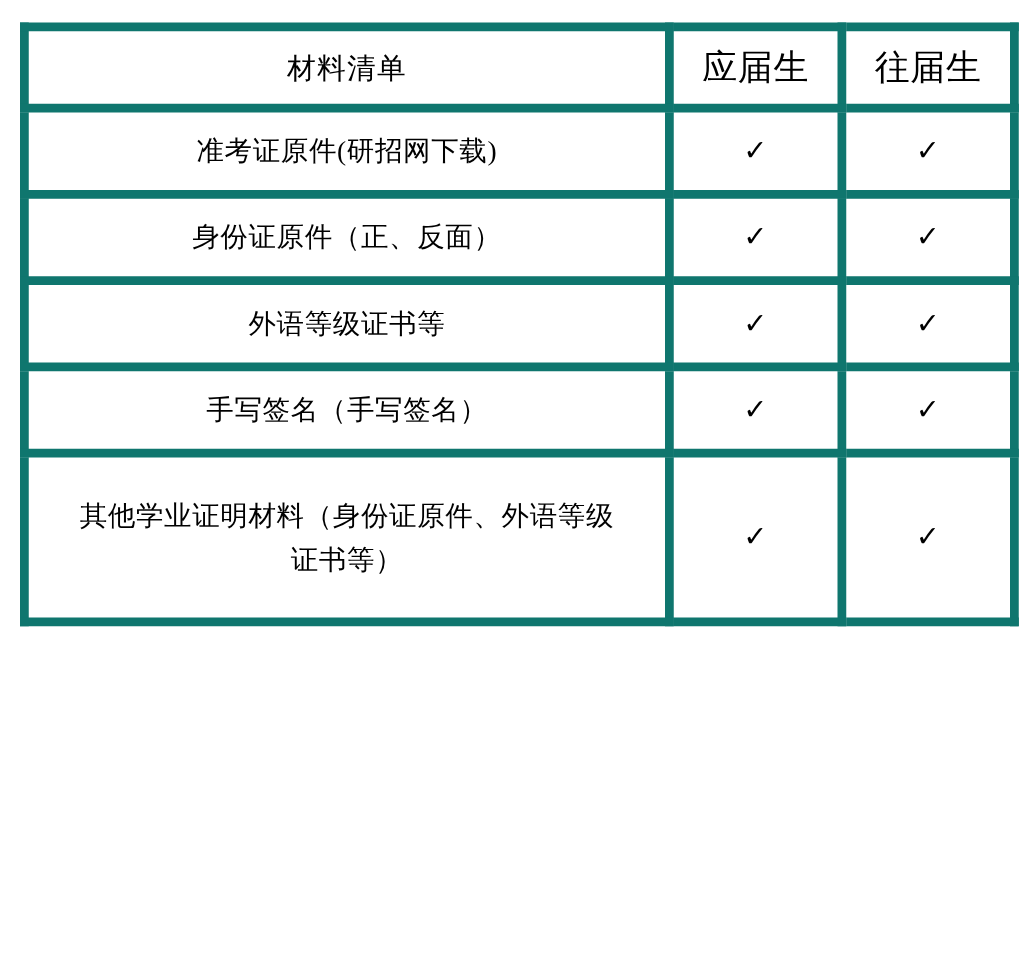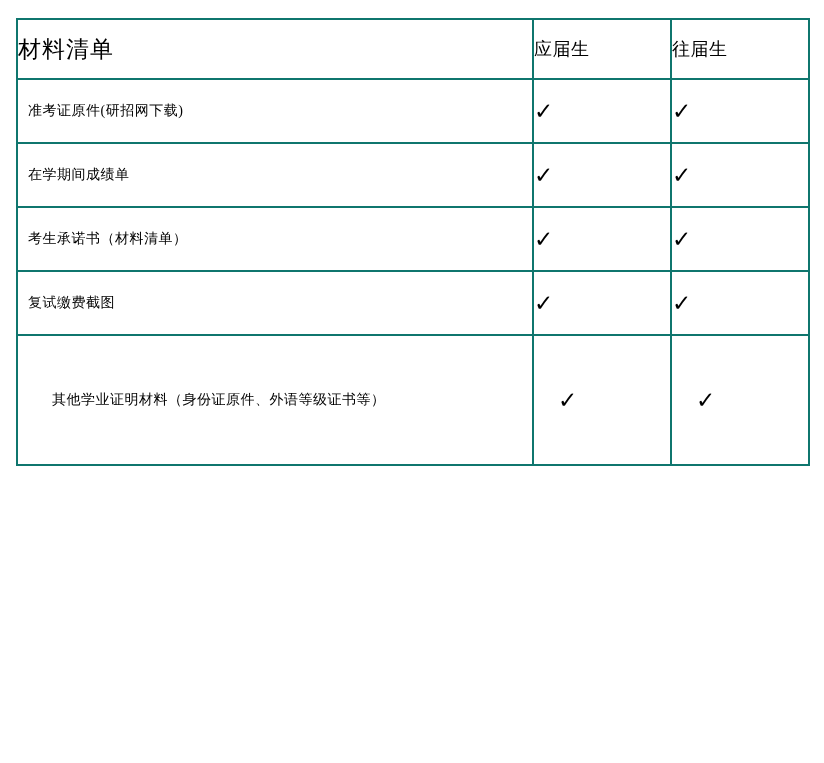--- a/index.html
+++ b/index.html
@@ -21,45 +21,45 @@
     box-sizing: border-box;
     padding: 18px 16px 16px 16px;
   }
   table.material-table {
     border-collapse: collapse;
     width: 792px;
     table-layout: fixed;
   }
   table.material-table td,
   table.material-table th {
-    border: 2px solid #0f766e;
+    border: 7px solid #0f766e;
     padding: 0;
-    text-align: left;
+    text-align: center;
     vertical-align: middle;
     font-weight: normal;
   }
   col.c-name { width: 516px; }
   col.c-fresh { width: 138px; }
   col.c-past { width: 138px; }
 
   .hdr-cell {
     height: 58px;
     font-size: 23px;
     font-family: "Liberation Serif", "DejaVu Serif", serif;
     font-weight: bold;
     letter-spacing: 1px;
   }
   .hdr-cell.sub {
-    font-size: 18px;
+    font-size: 28px;
     font-weight: normal;
     letter-spacing: 0.5px;
   }
   .row-cell {
     height: 62px;
-    font-size: 14px;
+    font-size: 22px;
     letter-spacing: 0.5px;
     line-height: 1.35;
   }
   .row-cell.tall {
     height: 116px;
     line-height: 1.6;
     padding: 6px 24px;
   }
   .mark-cell {
     font-size: 22px;
@@ -102,35 +102,35 @@
     <tbody id="table-body">
         <tr>
           <td class="row-cell">
             <span class="name-text">准考证原件(研招网下载)</span>
           </td>
           <td class="row-cell mark-cell"><span class="mark-check">✓</span></td>
           <td class="row-cell mark-cell"><span class="mark-check">✓</span></td>
         </tr>
         <tr>
           <td class="row-cell">
-            <span class="name-text">在学期间成绩单</span>
+            <span class="name-text">身份证原件（正、反面）</span>
           </td>
           <td class="row-cell mark-cell"><span class="mark-check">✓</span></td>
           <td class="row-cell mark-cell"><span class="mark-check">✓</span></td>
         </tr>
         <tr>
           <td class="row-cell">
-            <span class="name-text">考生承诺书（材料清单）</span>
+            <span class="name-text">外语等级证书等</span>
           </td>
           <td class="row-cell mark-cell"><span class="mark-check">✓</span></td>
           <td class="row-cell mark-cell"><span class="mark-check">✓</span></td>
         </tr>
         <tr>
           <td class="row-cell">
-            <span class="name-text">复试缴费截图</span>
+            <span class="name-text">手写签名（手写签名）</span>
           </td>
           <td class="row-cell mark-cell"><span class="mark-check">✓</span></td>
           <td class="row-cell mark-cell"><span class="mark-check">✓</span></td>
         </tr>
         <tr>
           <td class="row-cell tall">
             <span class="name-text">其他学业证明材料（身份证原件、外语等级证书等）</span>
           </td>
           <td class="row-cell mark-cell tall"><span class="mark-check">✓</span></td>
           <td class="row-cell mark-cell tall"><span class="mark-check">✓</span></td>

